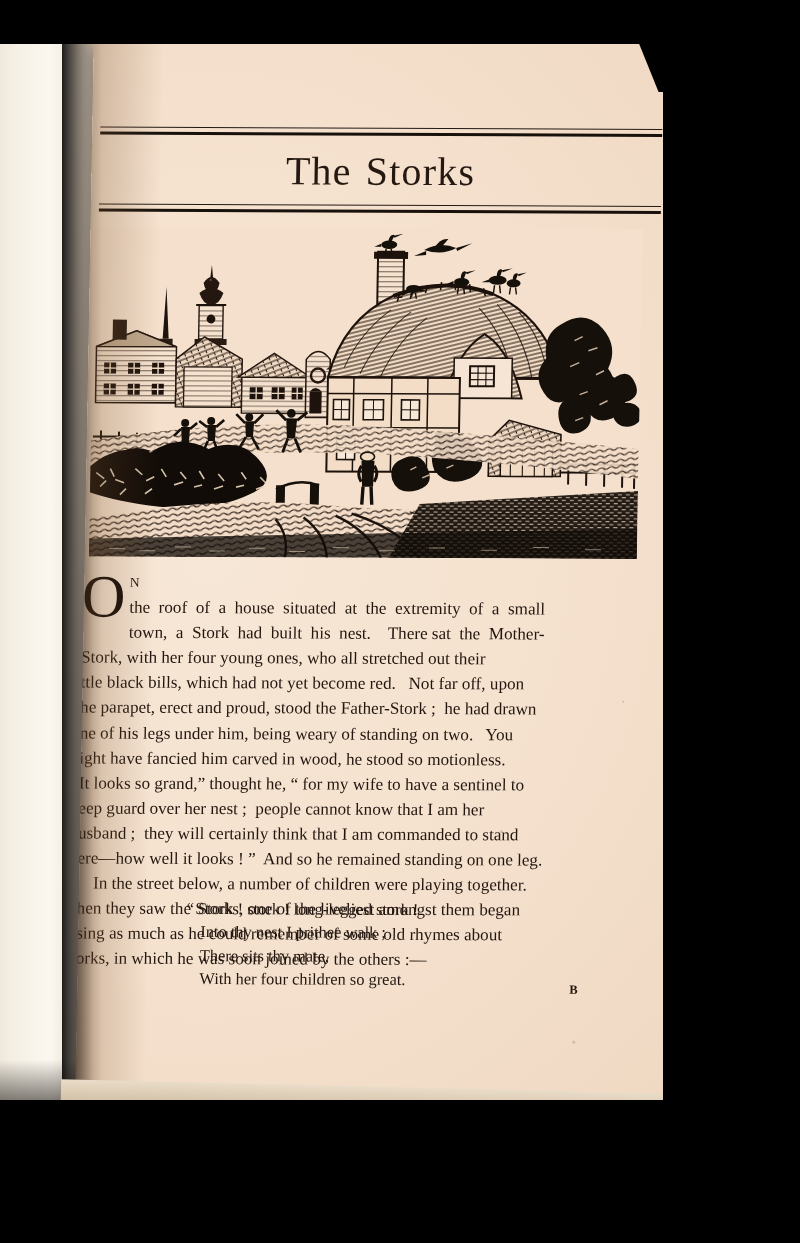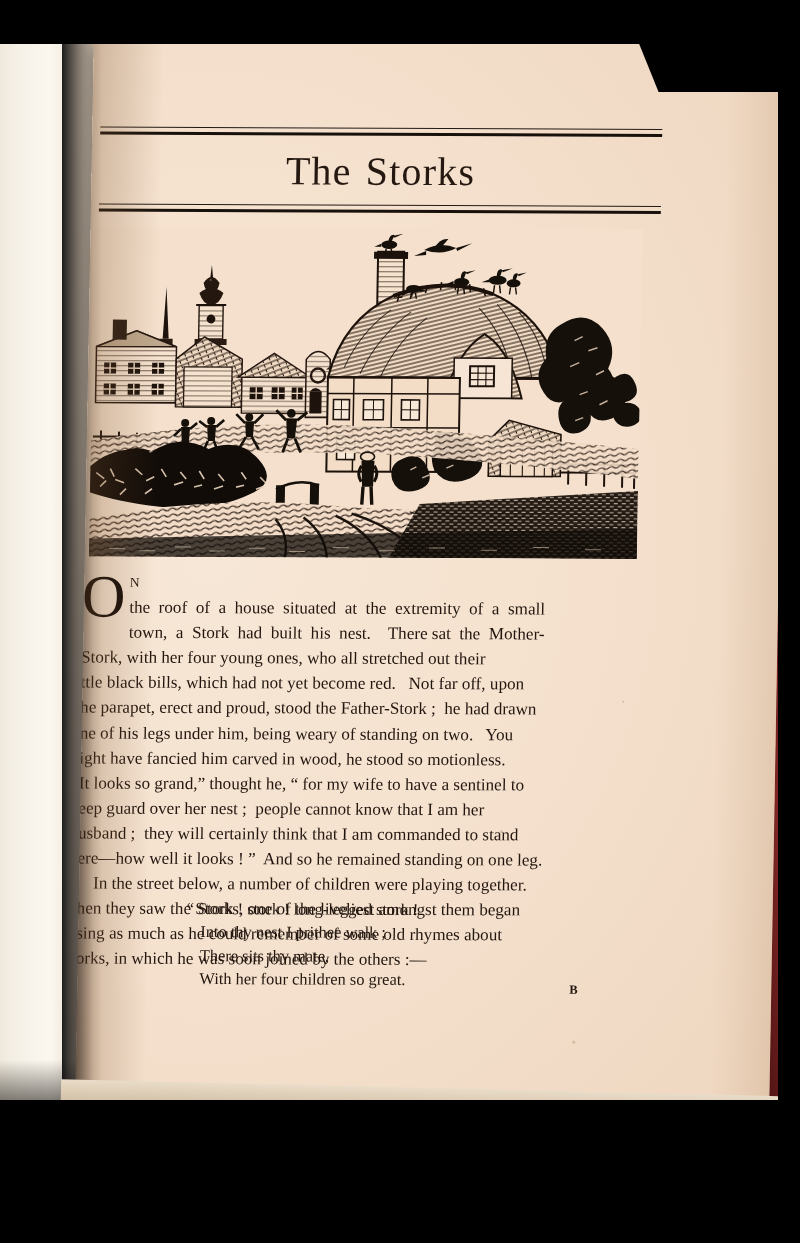--- a/index.html
+++ b/index.html
@@ -5,21 +5,21 @@
 <style>
   * { box-sizing: border-box; }
   html, body {
     margin: 0; padding: 0;
     background: #000;
     width: 800px; height: 1243px;
     overflow: hidden;
   }
   .photo {
     position: relative;
-    width: 778px; height: 1243px;
+    width: 663px; height: 1243px;
     background: #010101;
     overflow: hidden;
     font-family: "Liberation Serif", "DejaVu Serif", serif;
   }
 
   
   .cover-board {
     position: absolute;
     left: 742px; top: 86px;
     width: 46px; height: 1082px;

